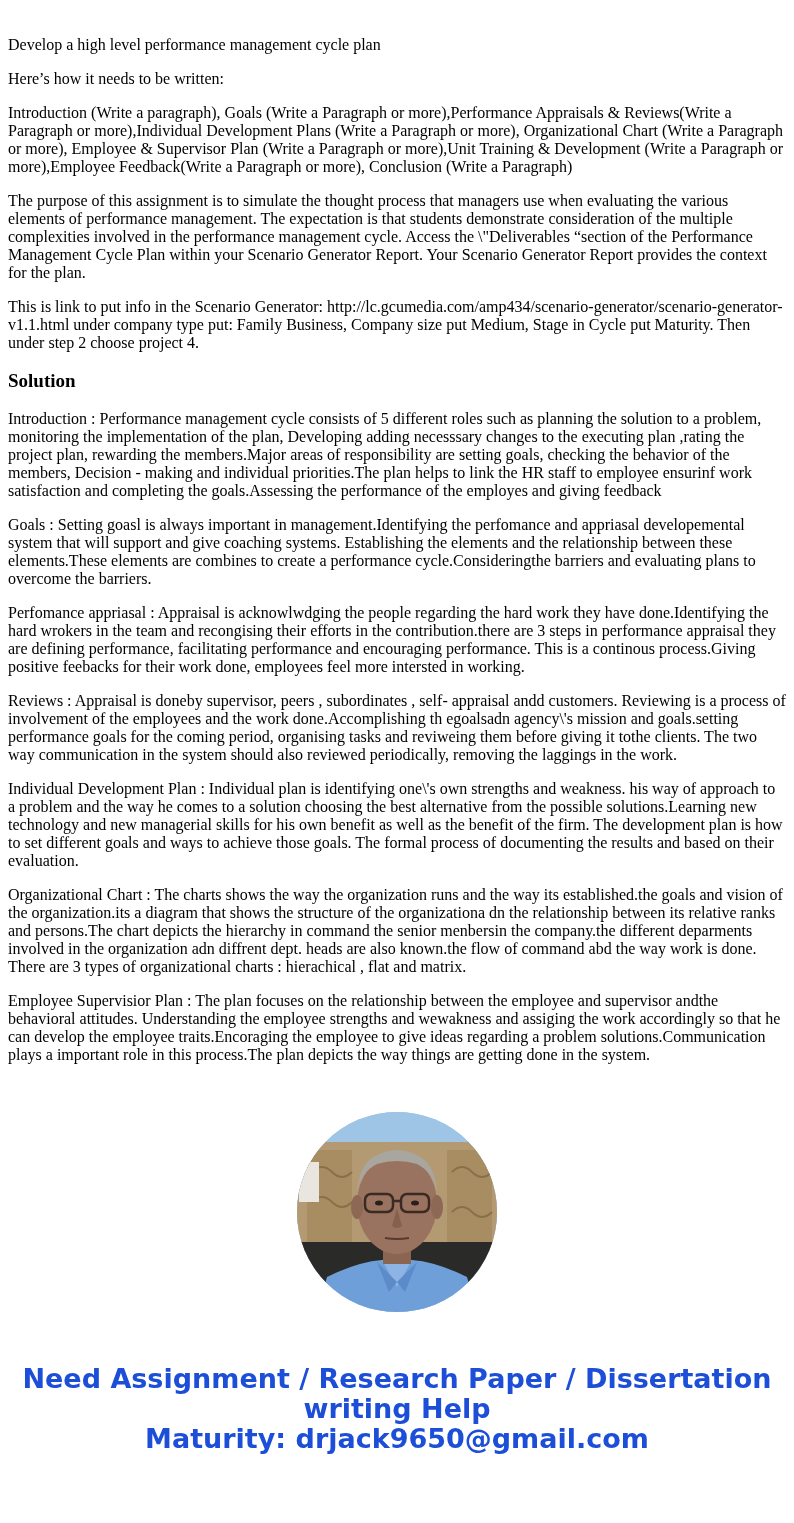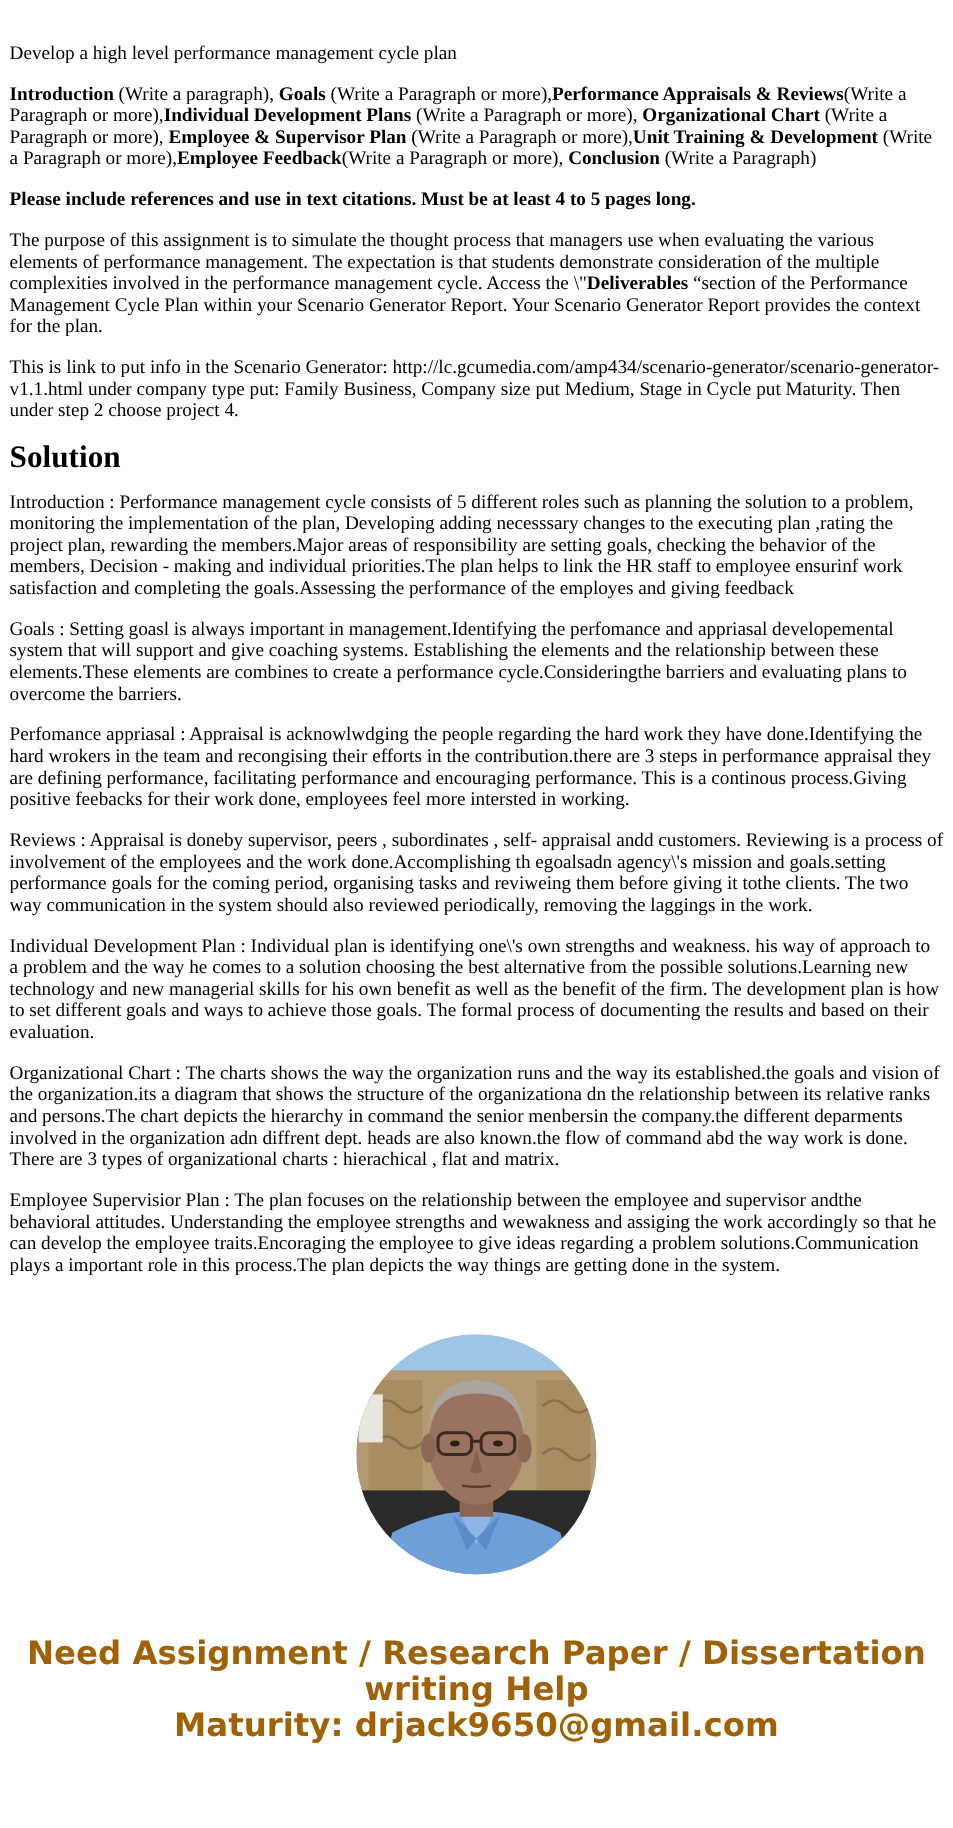--- a/index.html
+++ b/index.html
@@ -9,63 +9,63 @@
       font-family: "Liberation Serif", "DejaVu Serif", serif;
       font-size: 16px;
       line-height: 18px;
       color: #000000;
     }
     .page { padding: 0 8px; margin-top: 28px; }
     p { margin: 0 0 16px 0; }
     .first { padding-top: 8px; }
     h3 {
       font-family: "Liberation Serif", "DejaVu Serif", serif;
-      font-size: 26px;
+      font-size: 19px;
       font-weight: bold;
       margin: 18px 0 18px 0;
       line-height: 22px;
     }
-    b { font-weight: bold; }
+    b { font-weight: normal; }
     .avatar-wrap {
       display: flex;
       justify-content: center;
       margin-top: 48px;
     }
     .avatar {
       width: 200px;
       height: 200px;
       border-radius: 50%;
       overflow: hidden;
       position: relative;
       background: #8fb8dd;
     }
     .footer {
       margin-top: 52px;
       text-align: center;
       font-family: "DejaVu Sans", "Liberation Sans", sans-serif;
       font-weight: bold;
       font-size: 27px;
       line-height: 30px;
-      color: #a16207;
+      color: #1d4ed8;
       padding: 0 20px;
     }
   </style>
 </head>
 <body>
 
 <div class="page">
 
   <p class="first">Develop a high level performance management cycle plan</p>
 
+  <p>Here’s how it needs to be written:</p>
 
   <p>
     <b>Introduction</b><span> (Write a paragraph), </span><b>Goals</b><span> (Write a Paragraph or more),</span><b>Performance Appraisals &amp; Reviews</b><span>(Write a Paragraph or more),</span><b>Individual Development Plans</b><span> (Write a Paragraph or more), </span><b>Organizational Chart</b><span> (Write a Paragraph or more), </span><b>Employee &amp; Supervisor Plan</b><span> (Write a Paragraph or more),</span><b>Unit Training &amp; Development</b><span> (Write a Paragraph or more),</span><b>Employee Feedback</b><span>(Write a Paragraph or more), </span><b>Conclusion</b><span> (Write a Paragraph)</span>
   </p>
 
-  <p><b>Please include references and use in text citations. Must be at least 4 to 5 pages long.</b></p>
 
   <p><span>The purpose of this assignment is to simulate the thought process that managers use when evaluating the various elements of performance management. The expectation is that students demonstrate consideration of the multiple complexities involved in the performance management cycle. Access the \"</span><b>Deliverables</b><span> “section of the Performance Management Cycle Plan within your Scenario Generator Report. Your Scenario Generator Report provides the context for the plan.</span></p>
 
   <p>This is link to put info in the Scenario Generator: http://lc.gcumedia.com/amp434/scenario-generator/scenario-generator-v1.1.html under company type put: Family Business, Company size put Medium, Stage in Cycle put Maturity. Then under step 2 choose project 4.</p>
 
   <h3>Solution</h3>
 
 
   <p>Introduction : Performance management cycle consists of 5 different roles such as planning the solution to a problem, monitoring the implementation of the plan, Developing adding necesssary changes to the executing plan ,rating the project plan, rewarding the members.Major areas of responsibility are setting goals, checking the behavior of the members, Decision - making and individual priorities.The plan helps to link the HR staff to employee ensurinf work satisfaction and completing the goals.Assessing the performance of the employes and giving feedback</p>
   <p>Goals : Setting goasl is always important in management.Identifying the perfomance and appriasal developemental system that will support and give coaching systems. Establishing the elements and the relationship between these elements.These elements are combines to create a performance cycle.Consideringthe barriers and evaluating plans to overcome the barriers.</p>

